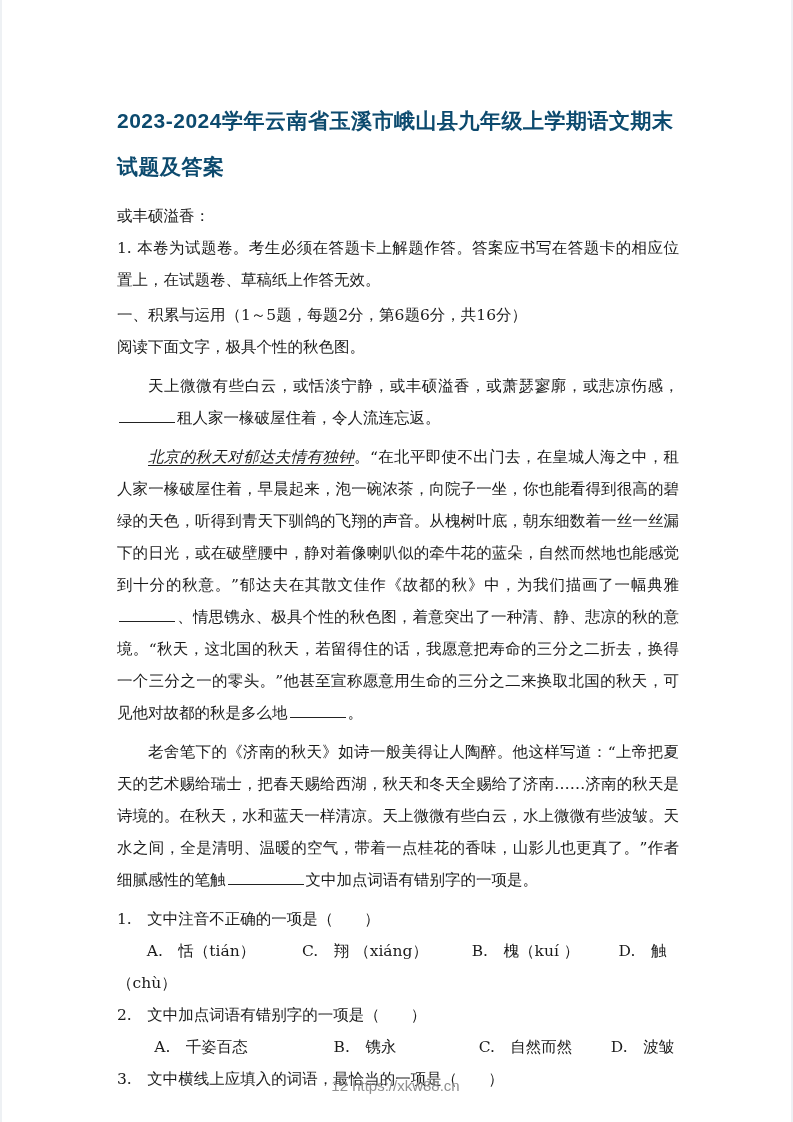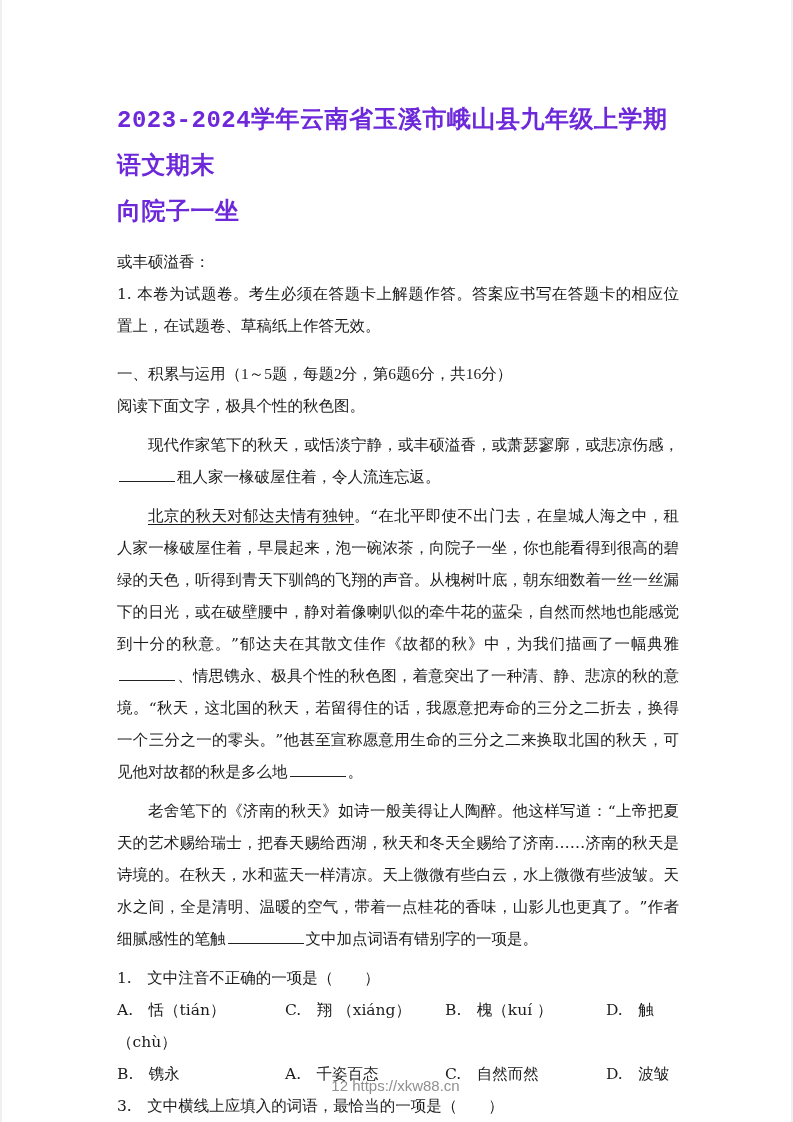--- a/index.html
+++ b/index.html
@@ -10,95 +10,96 @@
     color: #1a1a1a;
     position: relative;
   }
   .page {
     position: absolute;
     left: 2px; right: 2px; top: 0; bottom: 0;
     background: #ffffff;
     padding: 98px 112px 0 115px;
   }
   .doc-title {
-    font-family: Liberation Mono, monospace;
-    font-size: 24px;
+    font-family: Liberation Sans, sans-serif;
+    font-size: 21px;
     font-weight: 700;
     line-height: 46px;
-    color: #6d28d9;
+    color: #0c4a6e;
     margin-bottom: 10px;
     letter-spacing: 0.5px;
   }
   .doc-title span { display: block; }
   .body-text { font-size: 15.5px; line-height: 32px; }
   .body-text p { text-align: justify; }
   .indent { text-indent: 2em; }
-  .gap-sm { margin-top: 16px; font-family: Liberation Serif, serif; }
+  .gap-sm { margin-top: 3px; }
   .gap-md { margin-top: 7px; }
   .blank {
     display: inline-block;
     width: 56px;
     height: 0.95em;
     border-bottom: 1px solid #222;
     vertical-align: baseline;
     margin: 0 2px;
   }
   .blank.wide { width: 76px; }
-  .u { text-decoration: underline; text-underline-offset: 3px; }
+  .u { text-decoration: underline; text-underline-offset: 3px; font-style: italic; }
   .opts {
     display: grid;
     grid-template-columns: 168px 160px 161px 1fr;
-    text-align: left;
+    text-align: center;
   }
   .footer {
     position: absolute;
     left: 0; right: 2px;
     bottom: 28px;
     text-align: center;
     color: #8f8f8f;
     font-size: 15px;
     font-family: "Liberation Sans", "DejaVu Sans", sans-serif;
   }
 </style>
 </head>
 <body>
 
 <div class="page">
 
   <h1 class="doc-title">
     <span>2023-2024学年云南省玉溪市峨山县九年级上学期语文期末</span>
-    <span>向院子一坐</span>
+    <span>试题及答案</span>
   </h1>
 
   <div class="body-text">
 
     <p>或丰硕溢香：</p>
     <p>1. 本卷为试题卷。考生必须在答题卡上解题作答。答案应书写在答题卡的相应位置上，在试题卷、草稿纸上作答无效。</p>
 
     <p class="gap-sm">一、积累与运用（1～5题，每题2分，第6题6分，共16分）</p>
     <p>阅读下面文字，极具个性的秋色图。</p>
 
-    <p class="indent gap-md"><span>现代作家笔下的秋天，或恬淡宁静，或丰硕溢香，或萧瑟寥廓，或悲凉伤感，</span><span class="blank"></span><span>租人家一椽破屋住着，令人流连忘返。</span></p>
+    <p class="indent gap-md"><span>天上微微有些白云，或恬淡宁静，或丰硕溢香，或萧瑟寥廓，或悲凉伤感，</span><span class="blank"></span><span>租人家一椽破屋住着，令人流连忘返。</span></p>
 
     <p class="indent gap-md"><span class="u">北京的秋天对郁达夫情有独钟</span><span>。“在北平即使不出门去，在皇城人海之中，租人家一椽破屋住着，早晨起来，泡一碗浓茶，向院子一坐，你也能看得到很高的碧绿的天色，听得到青天下驯鸽的飞翔的声音。从槐树叶底，朝东细数着一丝一丝漏下的日光，或在破壁腰中，静对着像喇叭似的牵牛花的蓝朵，自然而然地也能感觉到十分的秋意。”郁达夫在其散文佳作《故都的秋》中，为我们描画了一幅典雅</span><span class="blank"></span><span>、情思镌永、极具个性的秋色图，着意突出了一种清、静、悲凉的秋的意境。“秋天，这北国的秋天，若留得住的话，我愿意把寿命的三分之二折去，换得一个三分之一的零头。”他甚至宣称愿意用生命的三分之二来换取北国的秋天，可见他对故都的秋是多么地</span><span class="blank"></span><span>。</span></p>
 
     <p class="indent gap-md"><span>老舍笔下的《济南的秋天》如诗一般美得让人陶醉。他这样写道：“上帝把夏天的艺术赐给瑞士，把春天赐给西湖，秋天和冬天全赐给了济南……济南的秋天是诗境的。在秋天，水和蓝天一样清凉。天上微微有些白云，水上微微有些波皱。天水之间，全是清明、温暖的空气，带着一点桂花的香味，山影儿也更真了。”作者细腻感性的笔触</span><span class="blank wide"></span><span>文中加点词语有错别字的一项是。</span></p>
 
     <p class="gap-md">1.　文中注音不正确的一项是（　　）</p>
     <div class="opts">
       <span>A.　恬（tián）</span>
       <span>C.　翔 （xiáng）</span>
       <span>B.　槐（kuí ）</span>
       <span>D.　触</span>
     </div>
     <p>（chù）</p>
 
+    <p>2.　文中加点词语有错别字的一项是（　　）</p>
     <div class="opts">
+      <span>A.　千姿百态</span>
       <span>B.　镌永</span>
-      <span>A.　千姿百态</span>
       <span>C.　自然而然</span>
       <span>D.　波皱</span>
     </div>
 
     <p>3.　文中横线上应填入的词语，最恰当的一项是（　　）</p>
 
   </div>
 
   <div class="footer">12 https://xkw88.cn</div>
 

